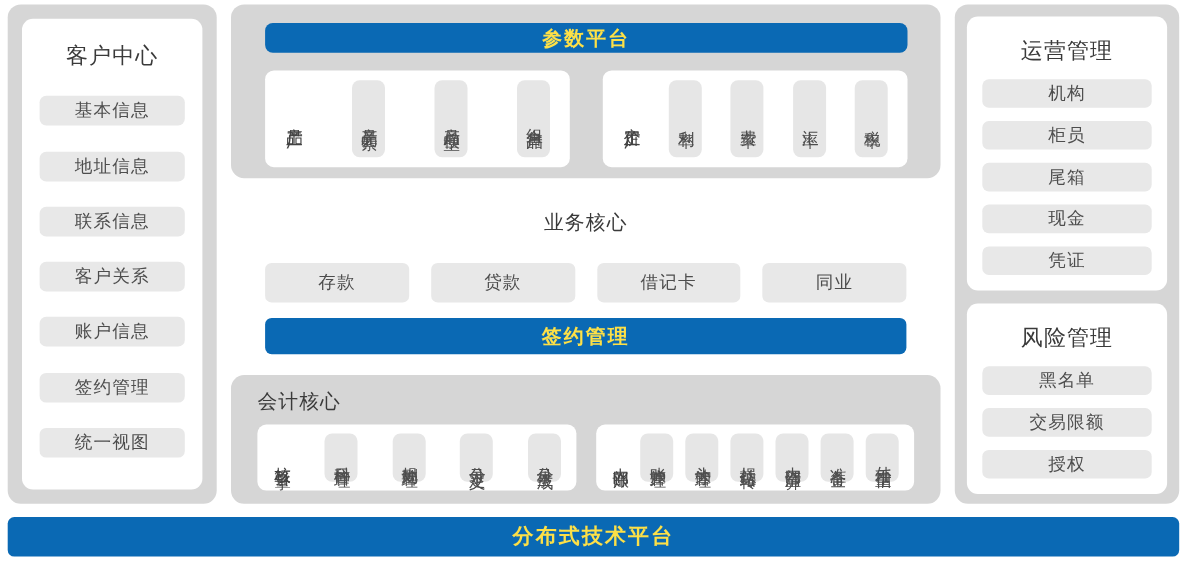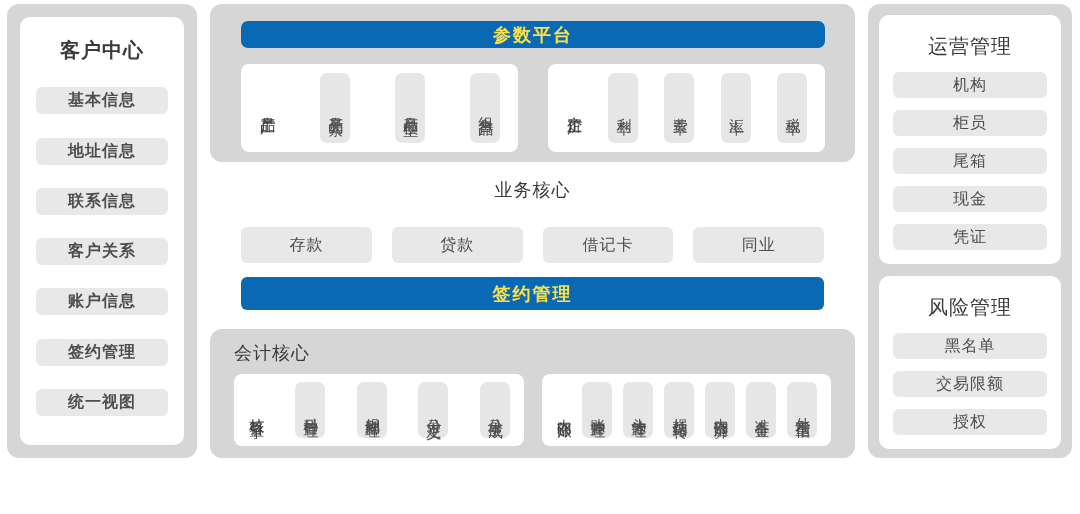--- a/index.html
+++ b/index.html
@@ -14,39 +14,39 @@
   .gray-panel { background:#d6d6d6; border-radius:12px; }
   .white-card { background:#ffffff; border-radius:10px; }
   .panel-title { text-align:center; font-size:20px; color:#3a3a3a; letter-spacing:1px; }
   .pill { background:#e8e8e8; border-radius:6px; display:flex; align-items:center;
           justify-content:center; font-size:16px; color:#4d4d4d; letter-spacing:1px;margin-top:12px; }
   .blue-bar { background:#0a69b4; color:#fde047; display:flex; align-items:center;
               justify-content:center; font-weight:bold; letter-spacing:2px; }
 
   
   .left-panel { width:190px; padding:13px; }
-  .left-panel .white-card { height:100%; display:flex; flex-direction:column; padding:14px 16px 18px;font-weight:bold; }
+  .left-panel .white-card { height:100%; display:flex; flex-direction:column; padding:14px 16px 18px; }
   .left-panel .panel-title { padding-top:6px; }
   .stack-items { flex:1; display:flex; flex-direction:column; justify-content:space-evenly; }
   .stack-items .pill { height:27px; }
 
   
   .center-col { flex:1; display:flex; flex-direction:column; }
   .param-box { height:158px; padding:17px 30px 0 31px; }
   .param-box .blue-bar { height:27px; border-radius:7px; font-size:18px; }
   .group-row { display:flex; gap:30px; margin-top:16px; height:88px; }
   .group-card { background:#ffffff; border-radius:8px; flex:1 1 0%; display:flex;
                 justify-content:space-between; align-items:stretch; padding:9px 18px; }
   .v-label, .v-box { writing-mode:vertical-rl; text-orientation:upright;
                      display:flex; align-items:center; justify-content:center;
                      font-size:15px; letter-spacing:2px; line-height:1.05; }
   .v-label { color:#424242; }
   .v-box { background:#e6e6e6; border-radius:7px; width:30px; color:#4d4d4d; }
 
-  .biz-title { text-align:center; font-size:18px; color:#3a3a3a; margin-top:16px; letter-spacing:1px; }
+  .biz-title { text-align:center; font-size:18px; color:#3a3a3a; margin-top:28px; letter-spacing:1px; }
   .biz-row { display:flex; gap:20px; margin:13px 31px 0; }
   .biz-row .pill { flex:1; height:36px; }
   .account-bar { margin:14px 31px 0; height:33px; border-radius:6px; font-size:18px; }
 
   .acct-box { margin-top:19px; flex:1; padding:8px 24px 12px; display:flex; flex-direction:column; }
   .acct-title { text-align:left; font-size:18px; color:#3a3a3a; padding:4px 0 2px; letter-spacing:1px; }
   .acct-row { flex:1; display:flex; gap:18px; margin-top:7px; height:auto; }
   .acct-row .group-card { padding:8px 14px; }
 
   
@@ -204,13 +204,14 @@
               <div class="pill">黑名单</div>
 
               <div class="pill">交易限额</div>
 
               <div class="pill">授权</div>
             </div>
         </div>
       </div>
   </div>
 
+  <div class="blue-bar bottom-bar">分布式技术平台</div>
 </div>
 
 </body></html>

